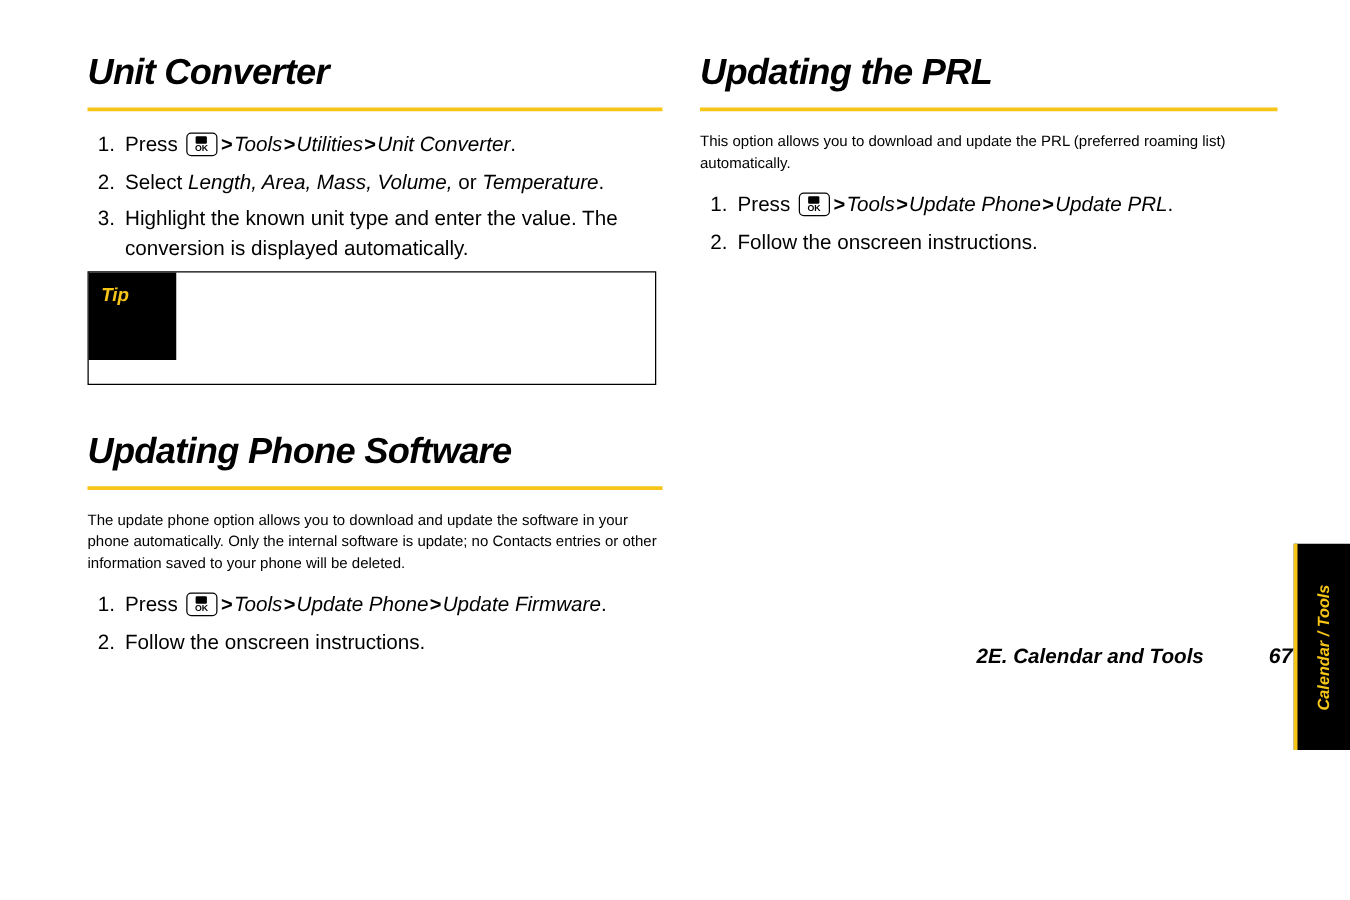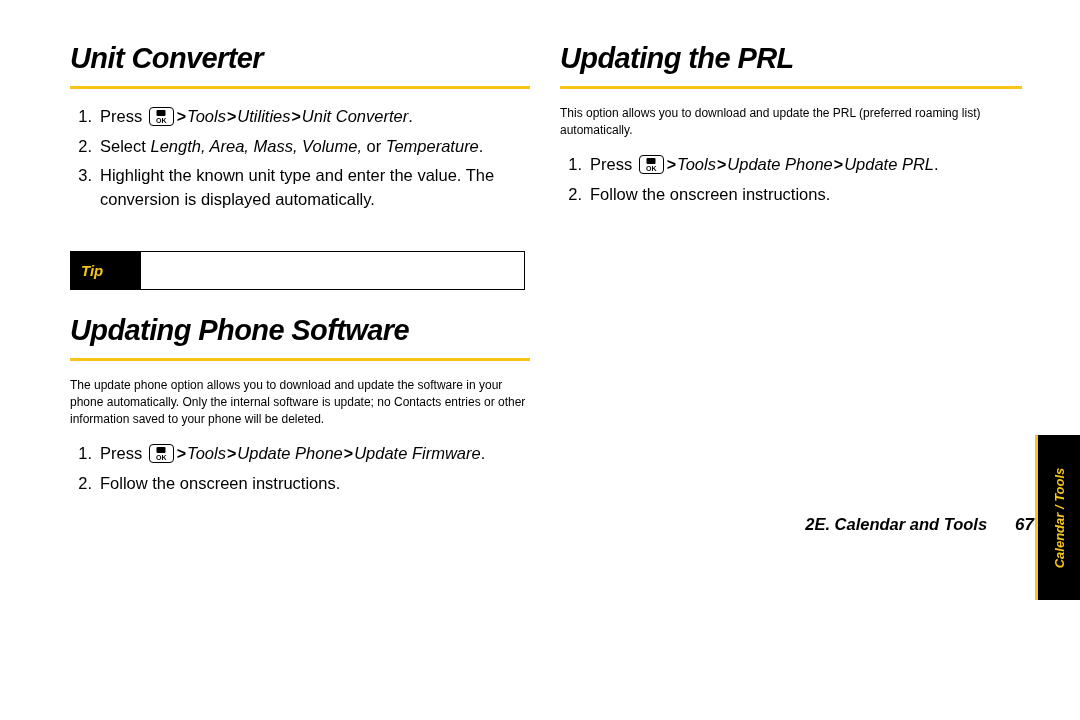--- a/index.html
+++ b/index.html
@@ -104,44 +104,45 @@
 
   .para {
     font-size: 12px;
     line-height: 1.42;
     margin: 0 0 14px 0;
   }
 
   .tipbox {
     display: flex;
     border: 1.5px solid #000;
-    margin-top: 40px;
+    margin-top: 6px;
     width: 455px;
     box-sizing: border-box;
+    flex-direction: column;
   }
   .tipbox .tip-label {
     background: #000;
     color: #f6c518;
     width: 70px;
     flex: 0 0 70px;
     font-style: italic;
     font-weight: bold;
     font-size: 15px;
     padding: 10px 0 10px 10px;
     box-sizing: border-box;
   }
   .tipbox .tip-body {
     flex: 1;
     padding: 9px 10px 10px 12px;
     font-style: italic;
     font-size: 14.5px;
     line-height: 1.34;
   }
 
-  .sec2 { margin-top: 24px; }
+  .sec2 { margin-top: 37px; }
 
   .side-tab {
     position: absolute;
     right: 0;
     top: 435px;
     width: 42px;
     height: 165px;
     background: #000;
     border-left: 3px solid #f6c518;
   }
@@ -156,21 +157,21 @@
     font-weight: bold;
     font-style: italic;
   }
 
   .footer {
     position: absolute;
     right: 46px;
     bottom: 33px;
     display: flex;
     align-items: baseline;
-    gap: 28px;
+    gap: 52px;
   }
   .footer .ftext {
     font-size: 16.5px;
     font-weight: bold;
     font-style: italic;
   }
   .footer .fnum {
     font-size: 17px;
     font-weight: bold;
     font-style: italic;

